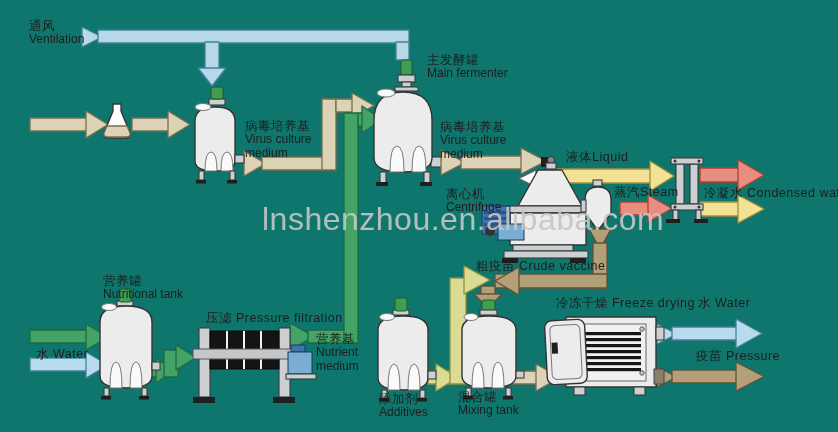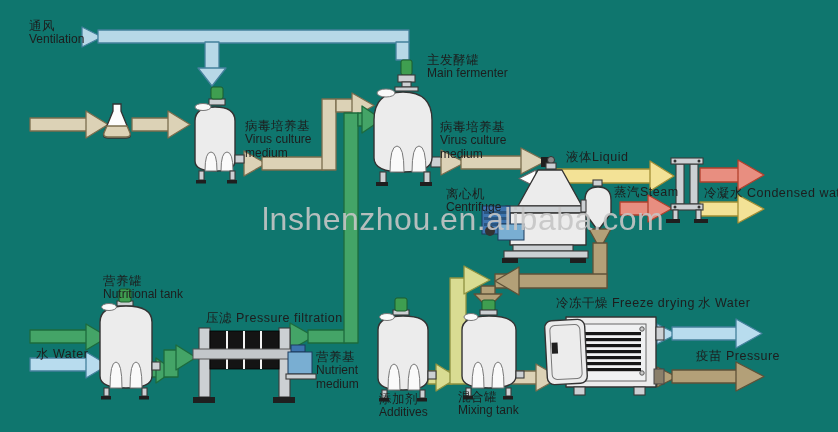--- a/index.html
+++ b/index.html
@@ -341,36 +341,39 @@
 
   <div class="lbl" style="left:614px;top:185px">
     <div class="zh">蒸汽Steam</div>
   </div>
 
   <div class="lbl" style="left:704px;top:186px">
     <div class="zh">冷凝水 Condensed water</div>
   </div>
 
 
+  <div class="lbl" style="left:476px;top:259px">
+    <div class="zh">粗疫苗 Crude vaccine</div>
+  </div>
 
   <div class="lbl" style="left:103px;top:274px">
     <div class="zh">营养罐</div>
     <div>Nutritional tank</div>
   </div>
 
 
   <div class="lbl" style="left:36px;top:347px">
     <div class="zh">水 Water</div>
   </div>
 
   <div class="lbl" style="left:206px;top:311px">
     <div class="zh">压滤 Pressure filtration</div>
   </div>
 
-  <div class="lbl" style="left:316px;top:350px">
+  <div class="lbl" style="left:316px;top:332px">
     <div class="zh">营养基</div>
     <div>Nutrient</div>
     <div>medium</div>
   </div>
 
   <div class="lbl" style="left:379px;top:392px">
     <div class="zh">添加剂</div>
     <div>Additives</div>
   </div>
 

